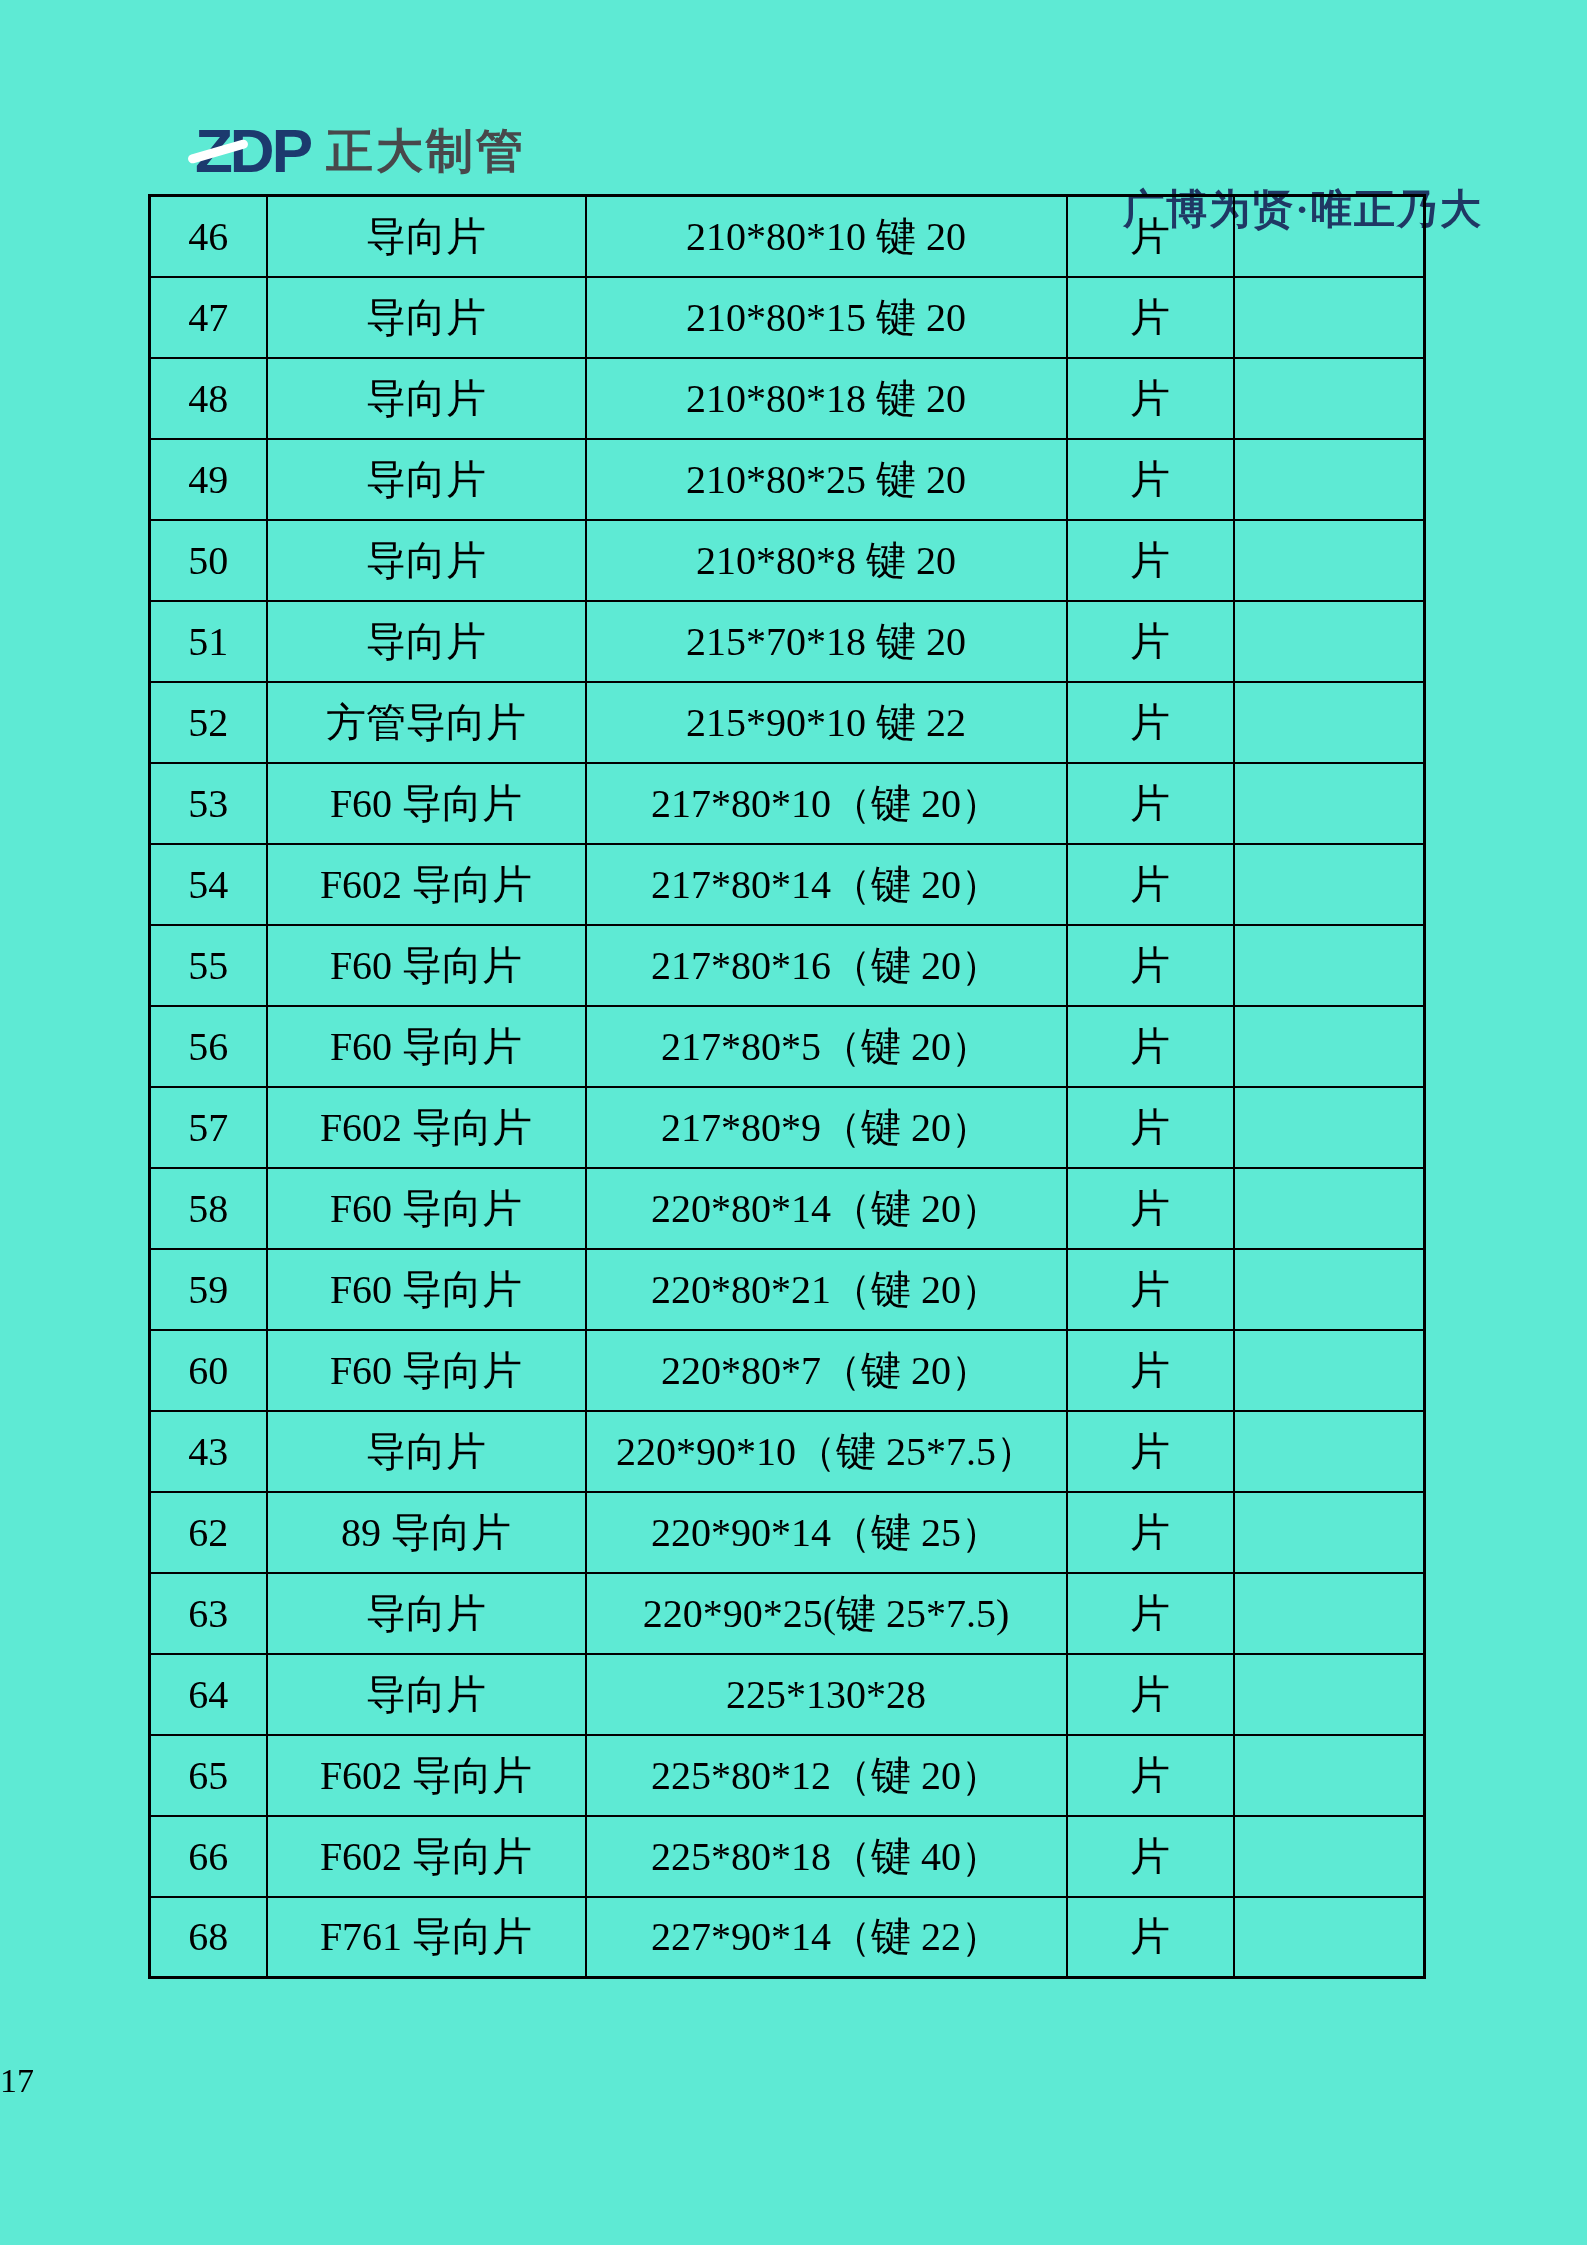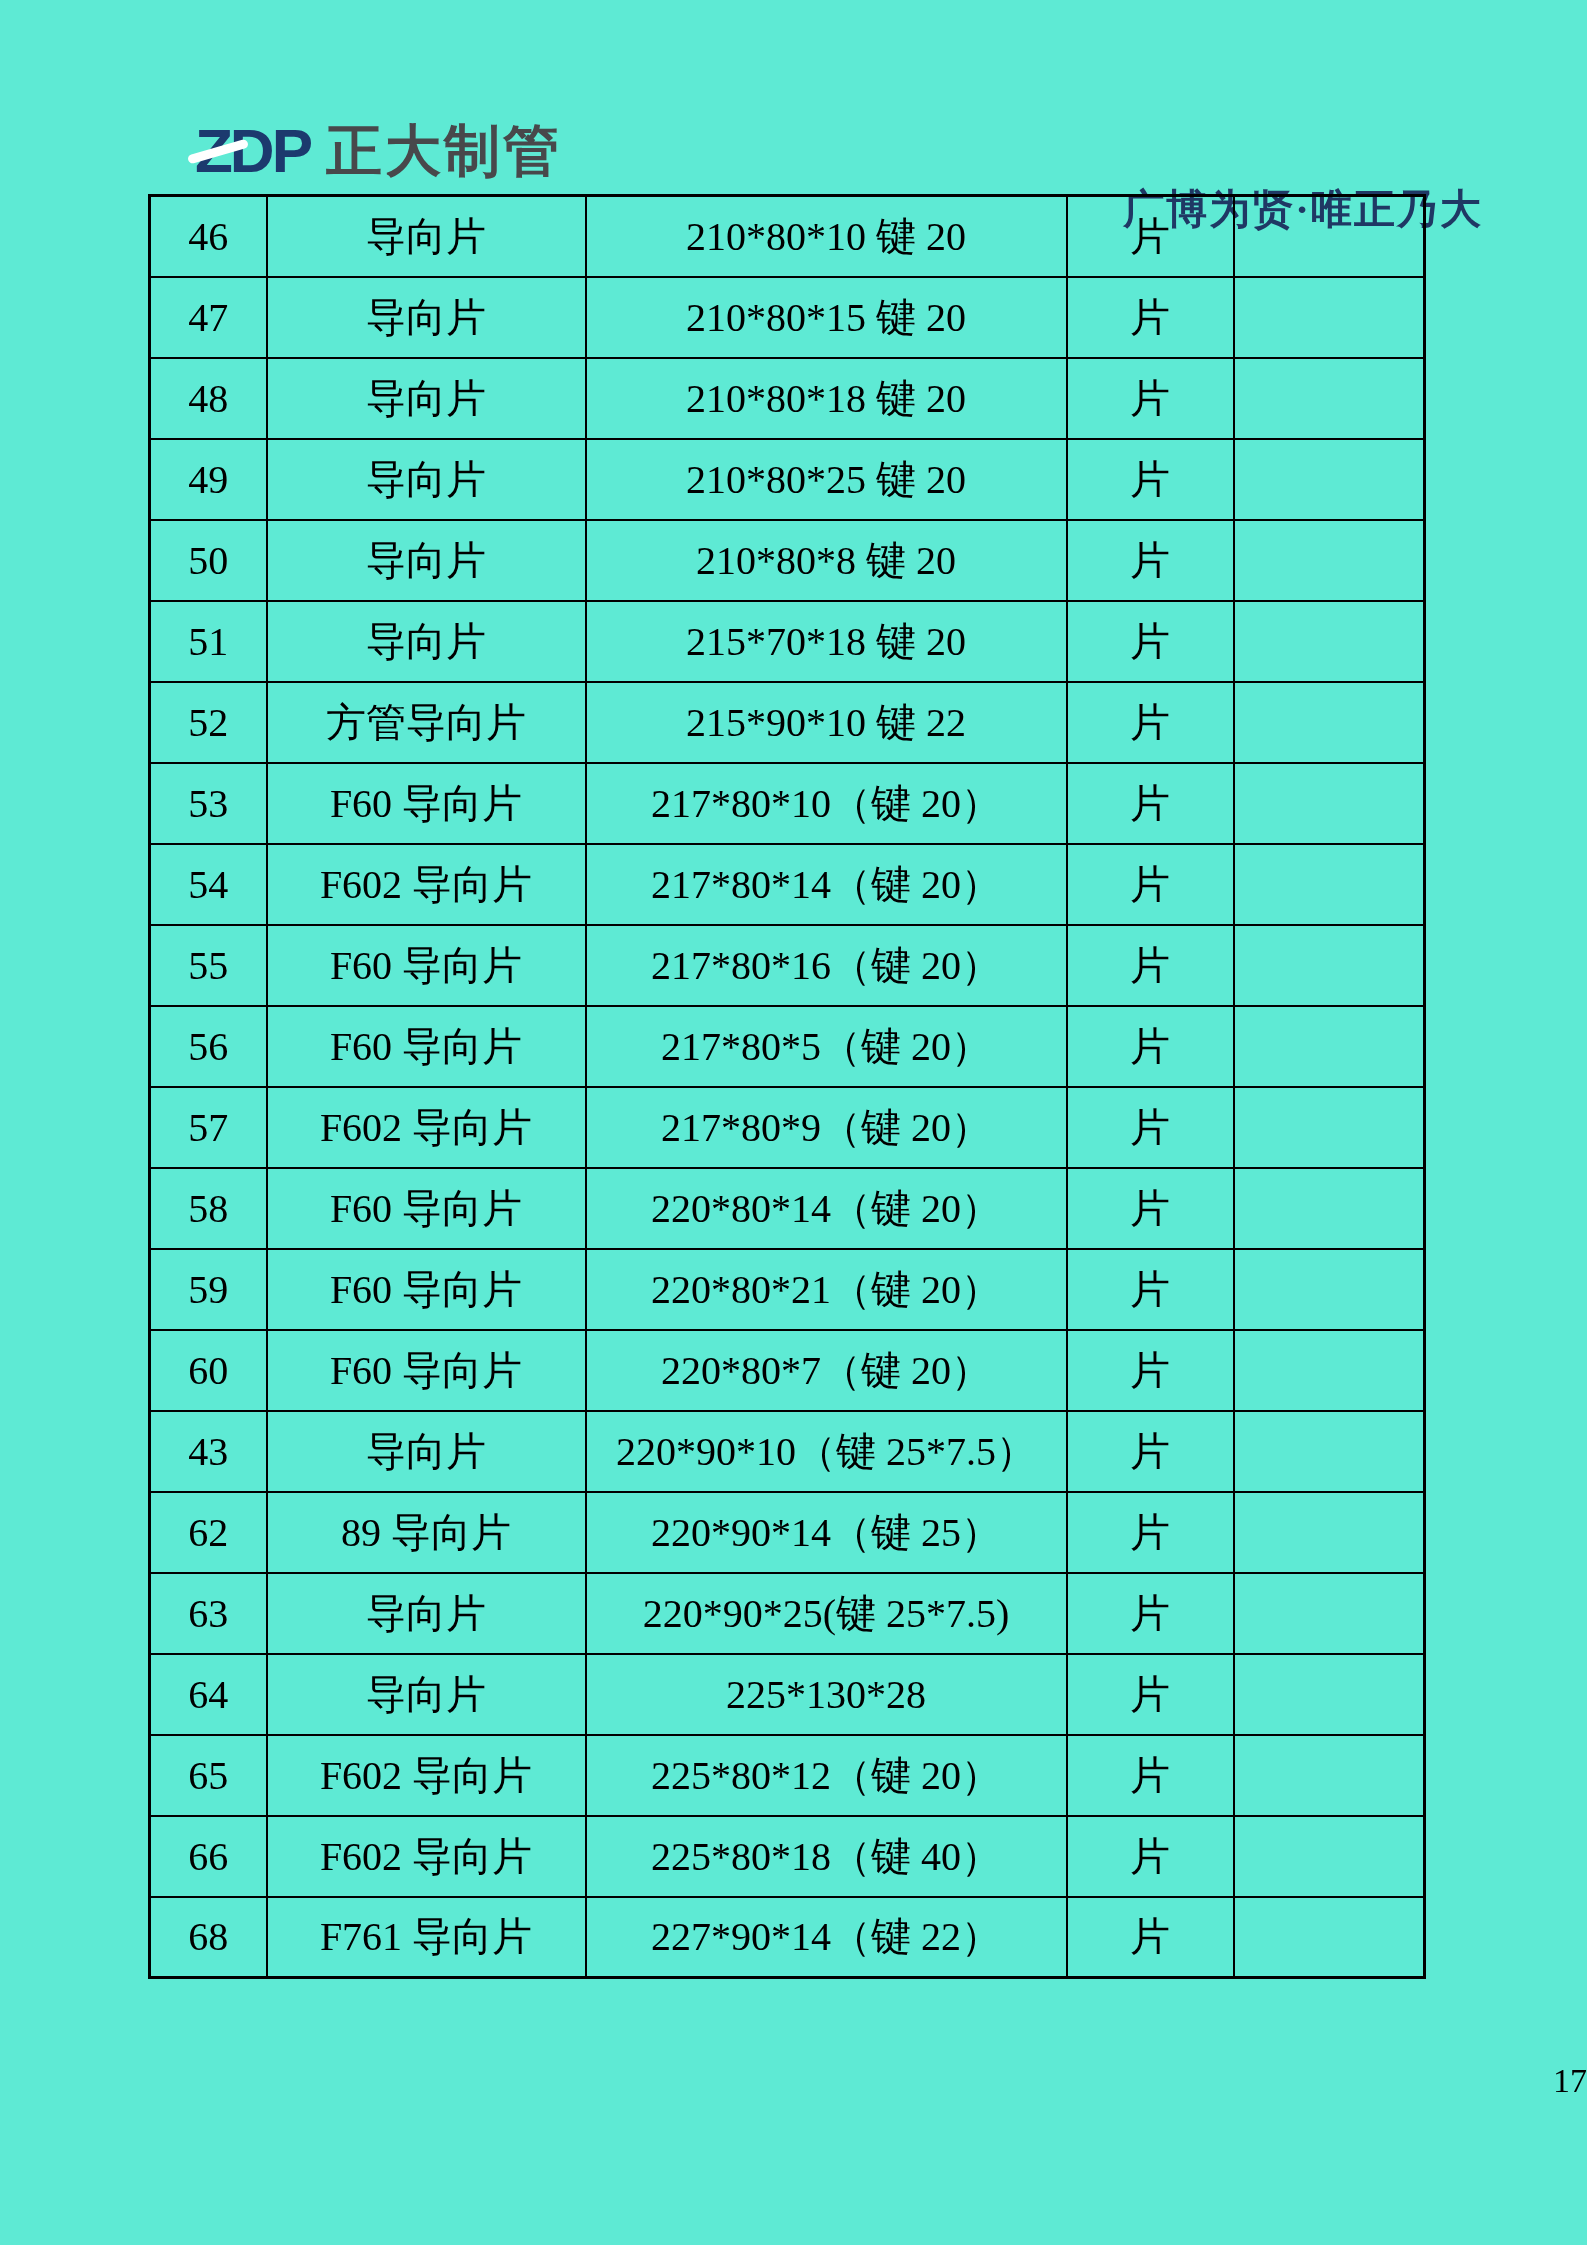--- a/index.html
+++ b/index.html
@@ -44,21 +44,21 @@
     top: 27px;
     width: 62px;
     height: 9px;
     background: #ffffff;
     border-radius: 6px;
     transform: rotate(-16deg);
   }
   .logo-company {
     font-family: "Liberation Sans", "DejaVu Sans", sans-serif;
     font-weight: 700;
-    font-size: 56px;
+    font-size: 47px;
     line-height: 52px;
     letter-spacing: 3px;
     color: #48484b;
     margin-left: 16px;
   }
   .header-motto {
     position: absolute;
     right: 104px;
     top: 142px;
     font-family: "Liberation Serif", "DejaVu Serif", serif;
@@ -91,21 +91,21 @@
     white-space: nowrap;
   }
   table.parts tr { height: 81px; }
 
   
   .page-number {
     position: absolute;
     left: 0;
     top: 2062px;
     width: 100%;
-    text-align: right;
+    text-align: left;
     font-size: 34px;
     color: #000000;
   }
 </style>
 </head>
 <body>
 
 <div class="page">
 
   <div class="header-logo">

